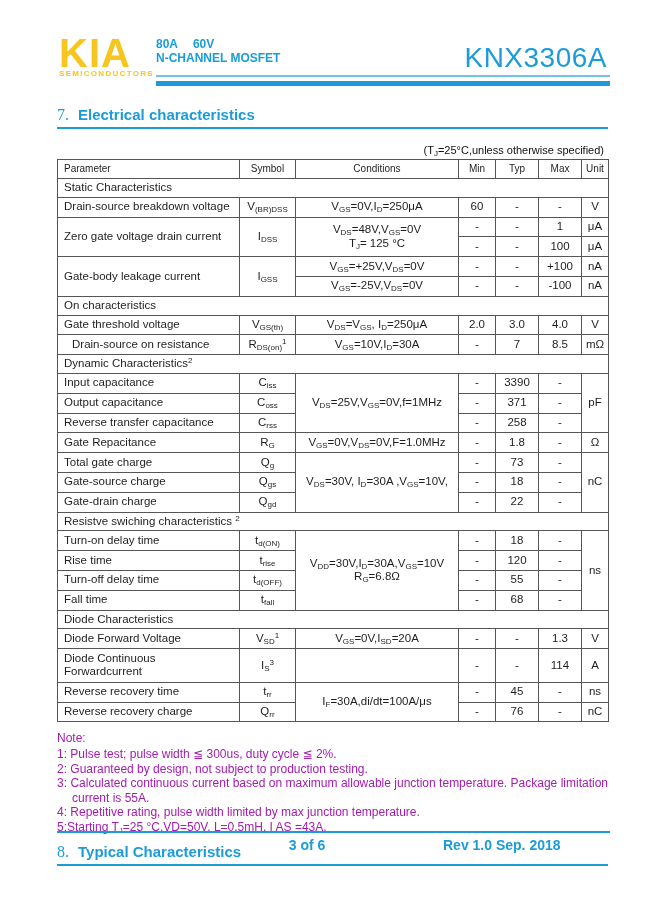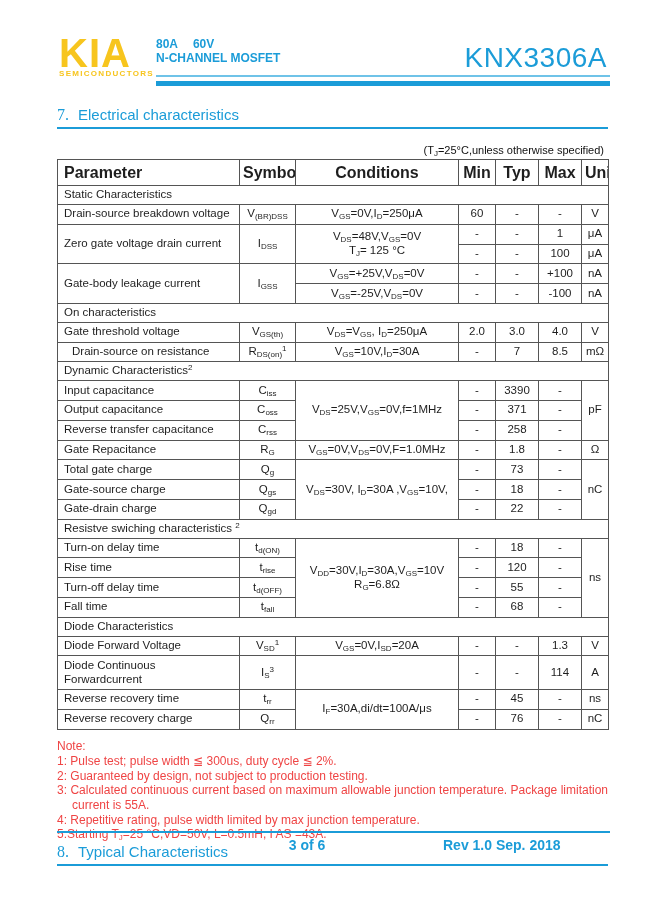--- a/index.html
+++ b/index.html
@@ -25,38 +25,38 @@
   .device-type{position:absolute;left:156px;top:51px;font-size:12px;font-weight:bold;
     color:var(--accent);}
   .part-number{position:absolute;right:42px;top:42px;font-size:28px;color:var(--accent);
     letter-spacing:0.5px;}
   .rule-thin{position:absolute;left:156px;right:39px;top:75px;height:2px;background:var(--accent-light);}
   .rule-thick{position:absolute;left:156px;right:39px;top:81px;height:5px;background:var(--accent);}
   
   .sec-head{display:flex;align-items:baseline;gap:9px;color:var(--accent);
     border-bottom:2px solid var(--accent);padding-bottom:3px;}
   .sec-num{font-family:"Liberation Serif","DejaVu Serif",serif;font-size:16px;}
-  .sec-title{font-size:15px;font-weight:normal;}
+  .sec-title{font-size:15px;font-weight:bold;}
   
   .content{position:absolute;left:57px;width:551px;top:106px;}
   .table-caption{text-align:right;font-size:11px;color:#111;margin:15px 4px 3px;}
   
   table{border-collapse:collapse;width:551px;table-layout:fixed;}
   th,td{border:1px solid var(--line);font-size:11.5px;line-height:1.2;
     padding:2.5px 3px;color:var(--ink);overflow:hidden;}
-  th{font-weight:bold;font-size:16px;text-align:center;padding:3px;}
+  th{font-weight:normal;font-size:10px;text-align:center;padding:3px;}
   th.al{text-align:left;padding-left:6px;}
   td.al{text-align:left;padding-left:6px;}
   td.ac{text-align:center;}
   td.section{text-align:left;padding:2px 6px;font-size:11.5px;}
   td.indent{padding-left:14px;}
   sub{font-size:8px;vertical-align:-2px;line-height:0;}
   sup{font-size:8px;vertical-align:4px;line-height:0;}
   
-  .notes{margin-top:9px;font-size:12px;line-height:1.22;color:#ef4444;}
+  .notes{margin-top:9px;font-size:12px;line-height:1.22;color:#a21caf;}
   .note-title{margin-bottom:1px;}
   .note-line{padding-left:15px;text-indent:-15px;text-align:justify;}
   
   .footer-rule{position:absolute;left:57px;right:39px;top:831px;height:2px;background:var(--accent);}
   .page-num{position:absolute;left:57px;width:500px;top:837px;text-align:center;
     font-size:14px;font-weight:bold;color:var(--accent);}
   .revision{position:absolute;left:443px;top:837px;font-size:14px;font-weight:bold;color:var(--accent);}
   .sec8{position:absolute;left:57px;top:843px;width:551px;}
 </style>
 </head>

